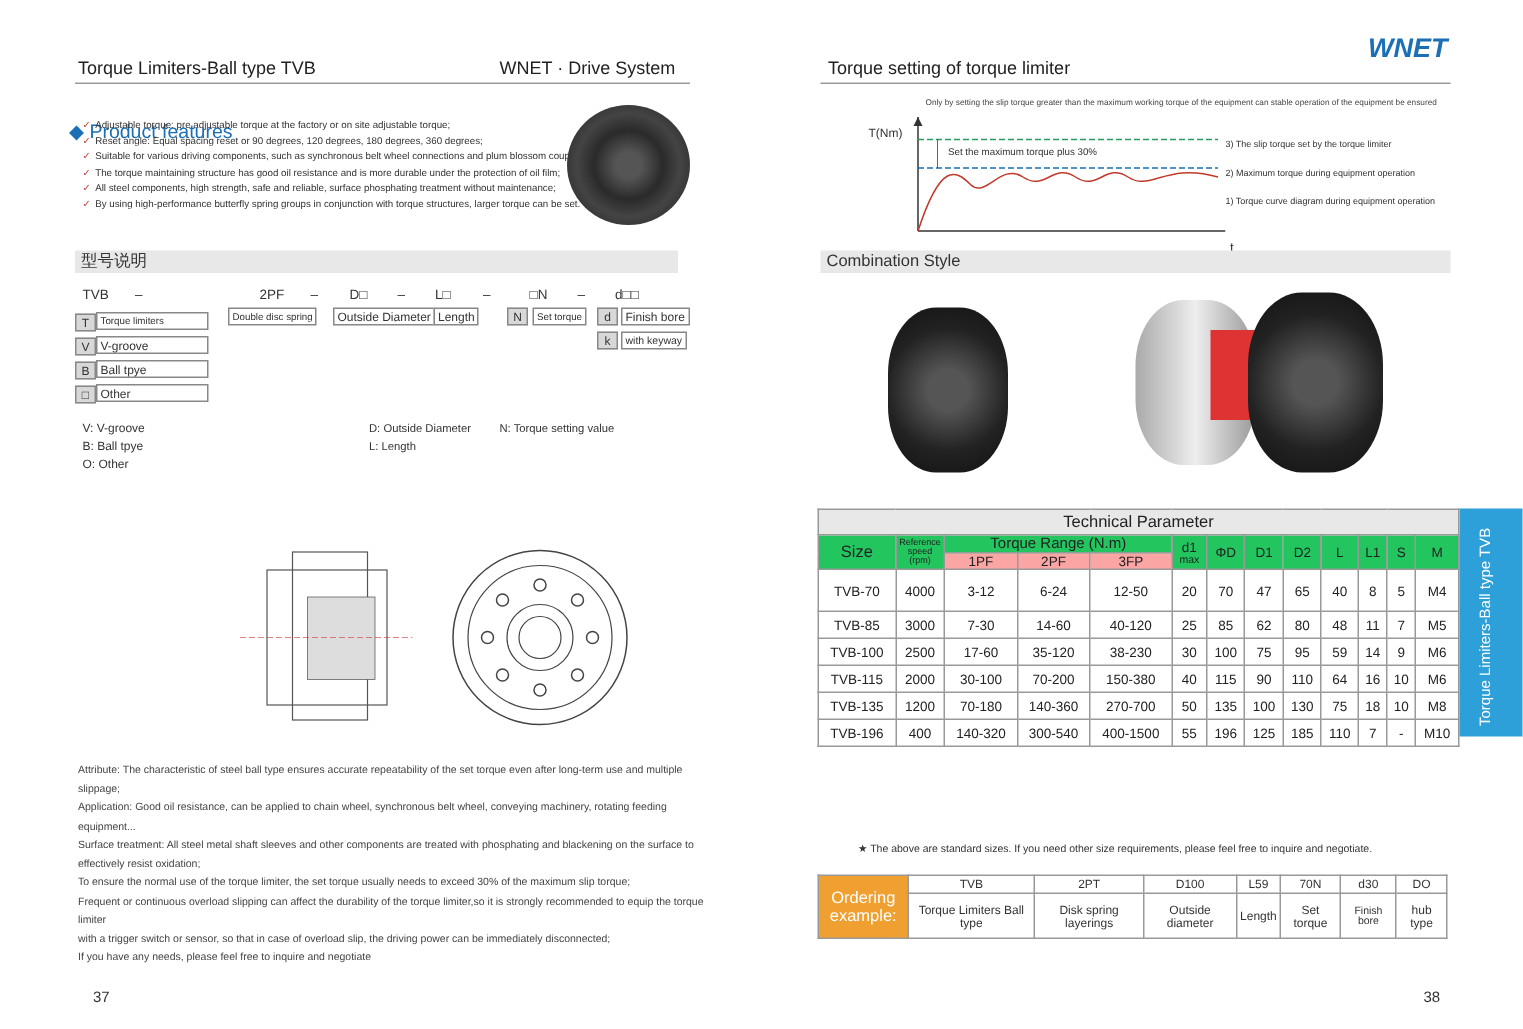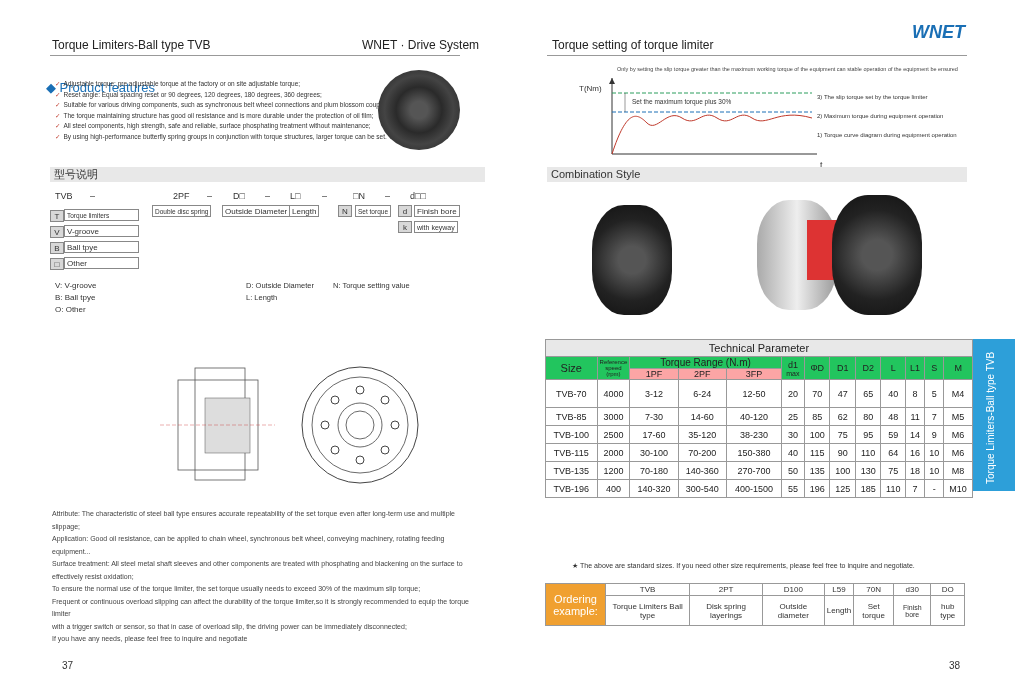--- a/index.html
+++ b/index.html
@@ -17,34 +17,34 @@
 table{border-collapse:collapse}
 .tp td,.tp th{border:1px solid #999;font-size:9px;text-align:center;font-weight:normal;color:#222;padding:0 2px}
 .oe td{border:1px solid #999;font-size:8px;text-align:center;color:#333;padding:1px 2px}
 .small{font-size:7px;color:#444;line-height:12.5px}
 </style>
 </head>
 <body>
 
 <div class="page pl">
  <div class="sh" style="left:52px;top:38px;">Torque Limiters-Ball type TVB</div>
- <div class="sh" style="left:333px;top:38px;margin-left:29px;">WNET · Drive System</div>
+ <div class="sh" style="left:333px;top:38px;">WNET · Drive System</div>
  <div class="abs" style="left:50px;top:55px;width:410px;height:1px;background:#999"></div>
  <div class="abs" style="left:46px;top:80px;font-size:13px;color:#1a6fb5">◆ <span>Product features</span></div>
  <div class="feat" style="top:79px">
   <div><span class="ck">✓</span><span>Adjustable torque: pre adjustable torque at the factory or on site adjustable torque;</span></div>
   <div><span class="ck">✓</span><span>Reset angle: Equal spacing reset or 90 degrees, 120 degrees, 180 degrees, 360 degrees;</span></div>
   <div><span class="ck">✓</span><span>Suitable for various driving components, such as synchronous belt wheel connections and plum blossom couplings;</span></div>
   <div><span class="ck">✓</span><span>The torque maintaining structure has good oil resistance and is more durable under the protection of oil film;</span></div>
   <div><span class="ck">✓</span><span>All steel components, high strength, safe and reliable, surface phosphating treatment without maintenance;</span></div>
   <div><span class="ck">✓</span><span>By using high-performance butterfly spring groups in conjunction with torque structures, larger torque can be set.</span></div>
  </div>
  <div class="abs" style="left:378px;top:70px;width:82px;height:80px;border-radius:50%;background:radial-gradient(circle,#555 15%,#2a2a2a 40%,#444 60%,#1b1b1b 100%)"></div>
 
- <div class="bar" style="left:50px;top:167px;width:435px">型号说明</div>
+ <div class="bar" style="left:50px;top:167px;width:402px">型号说明</div>
  <div class="abs" style="left:55px;top:191px;font-size:9px;width:420px">
   <span style="position:absolute;left:0">TVB</span>
   <span style="position:absolute;left:35px">–</span>
   <span style="position:absolute;left:118px">2PF</span>
   <span style="position:absolute;left:152px">–</span>
   <span style="position:absolute;left:178px">D□</span>
   <span style="position:absolute;left:210px">–</span>
   <span style="position:absolute;left:235px">L□</span>
   <span style="position:absolute;left:267px">–</span>
   <span style="position:absolute;left:298px">□N</span>

